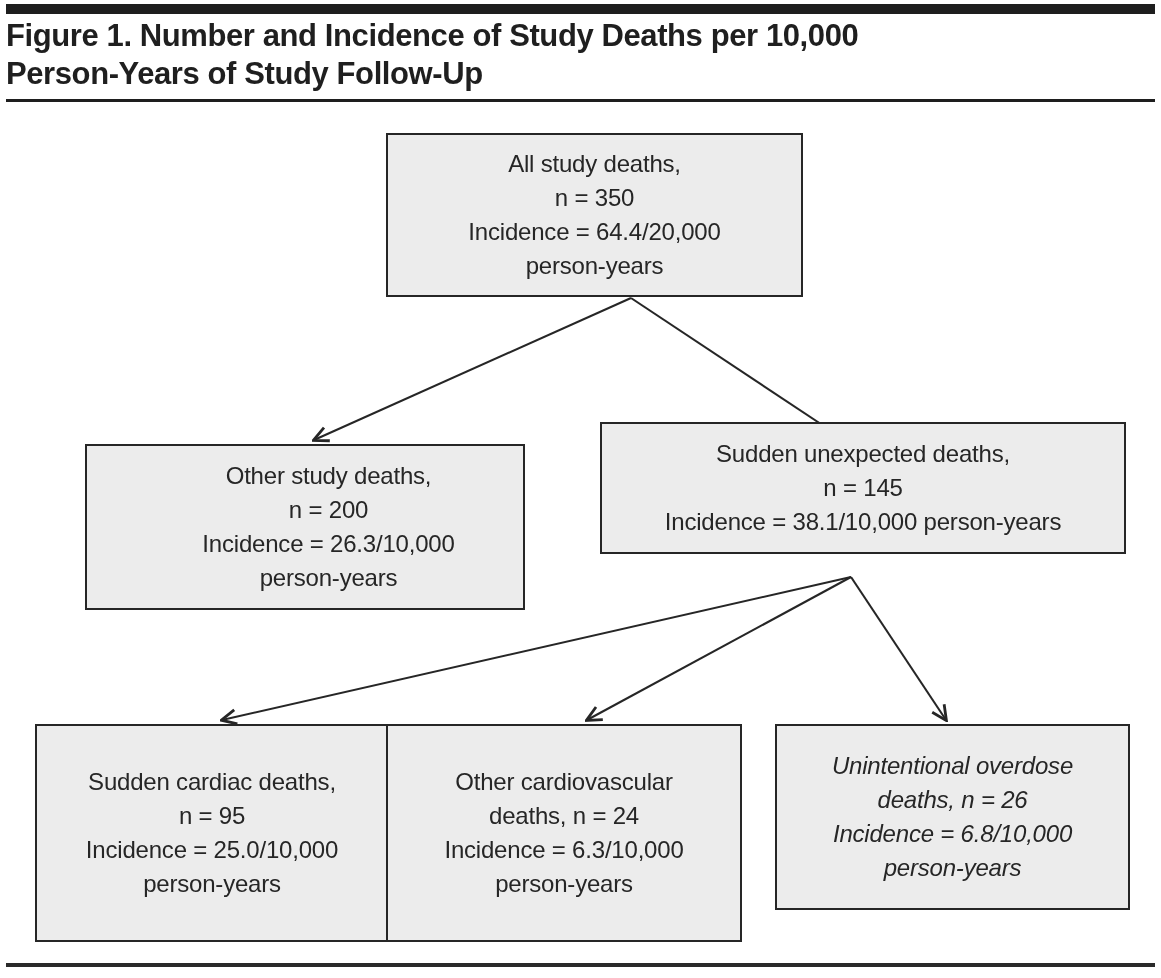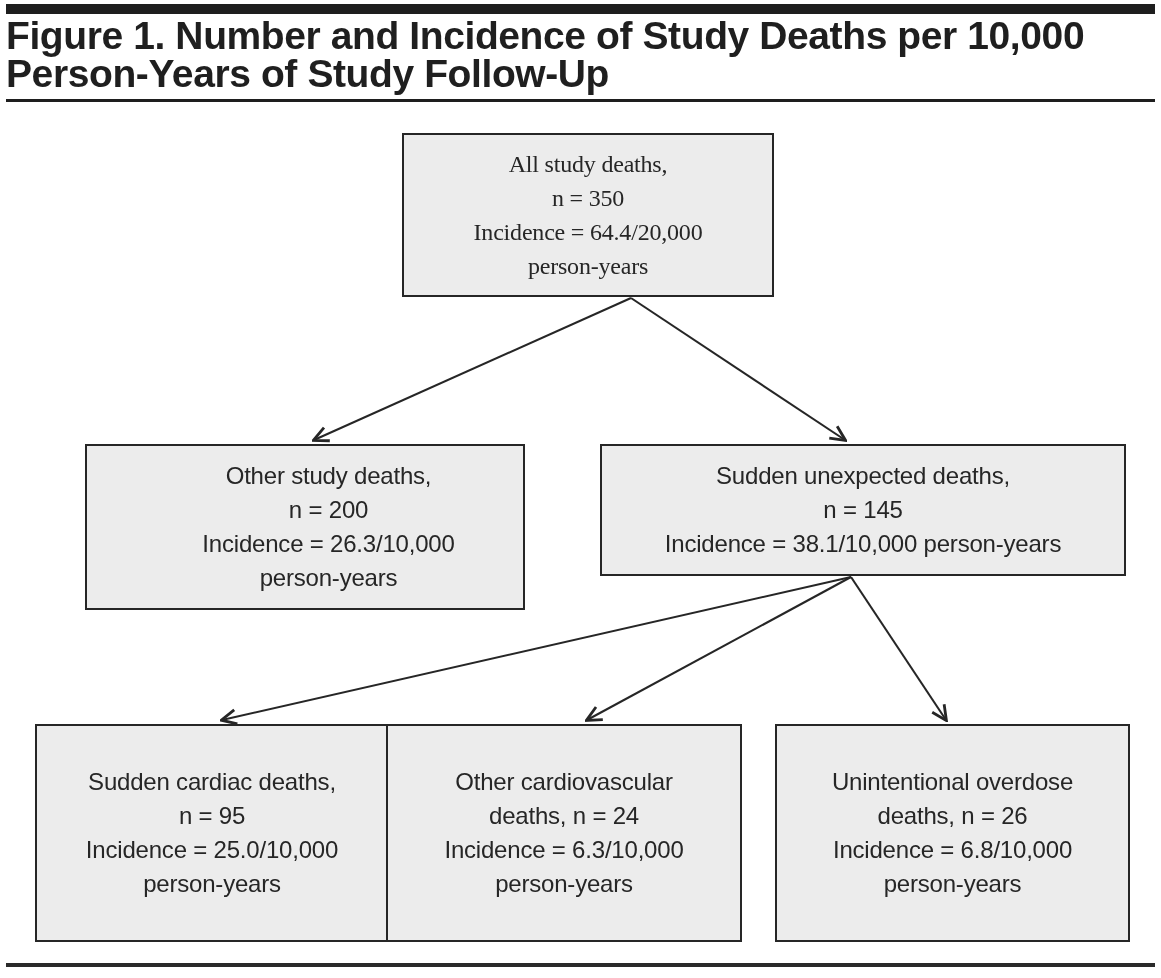--- a/index.html
+++ b/index.html
@@ -21,21 +21,21 @@
     right: 6px;
     top: 4px;
     height: 10px;
     background: #1e1e1e;
   }
   .figure-title {
     position: absolute;
     left: 6px;
     top: 17px;
     width: 1149px;
-    font-size: 39px;
+    font-size: 31px;
     font-weight: bold;
     line-height: 38px;
     letter-spacing: -0.4px;
     color: #1f1f1f;
   }
   .rule-thin {
     position: absolute;
     left: 6px;
     right: 6px;
     top: 99px;
@@ -68,26 +68,26 @@
     justify-content: center;
     align-items: center;
     text-align: center;
     color: #262626;
     font-size: 24px;
     line-height: 34px;
     letter-spacing: -0.2px;
   }
   .node .line { white-space: nowrap; }
   
-  #node-all        { left: 402px; top: 133px; width: 372px; height: 164px; font-family: Liberation Serif, serif; }
+  #node-all        { left: 386px; top: 133px; width: 417px; height: 164px; }
   #node-other      { left:  85px; top: 444px; width: 440px; height: 166px; padding-left: 47px; }
-  #node-sudden     { left: 600px; top: 444px; width: 526px; height: 132px; align-items: center; }
+  #node-sudden     { left: 600px; top: 422px; width: 526px; height: 132px; align-items: center; }
   #node-cardiac    { left:  35px; top: 724px; width: 354px; height: 218px; }
   #node-cardio     { left: 386px; top: 724px; width: 356px; height: 218px; }
-  #node-overdose   { left: 775px; top: 724px; width: 355px; height: 218px; }
+  #node-overdose   { left: 775px; top: 724px; width: 355px; height: 186px; font-style: italic; }
 </style>
 </head>
 <body>
 
 <div class="page">
 
   <div class="rule-thick"></div>
 
   <div class="figure-title">
     <div>Figure 1. Number and Incidence of Study Deaths per 10,000</div>

